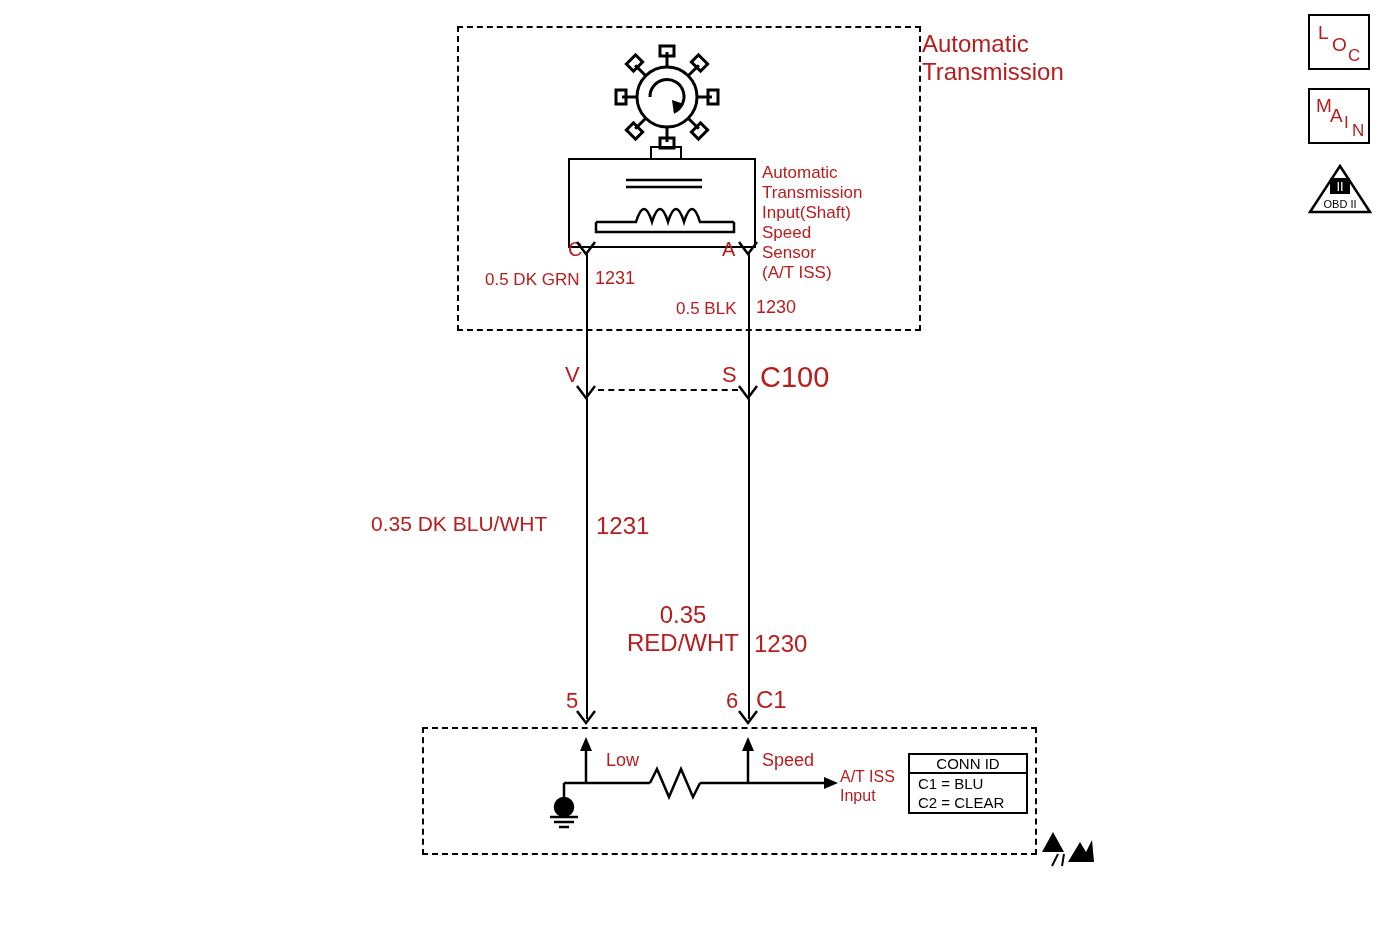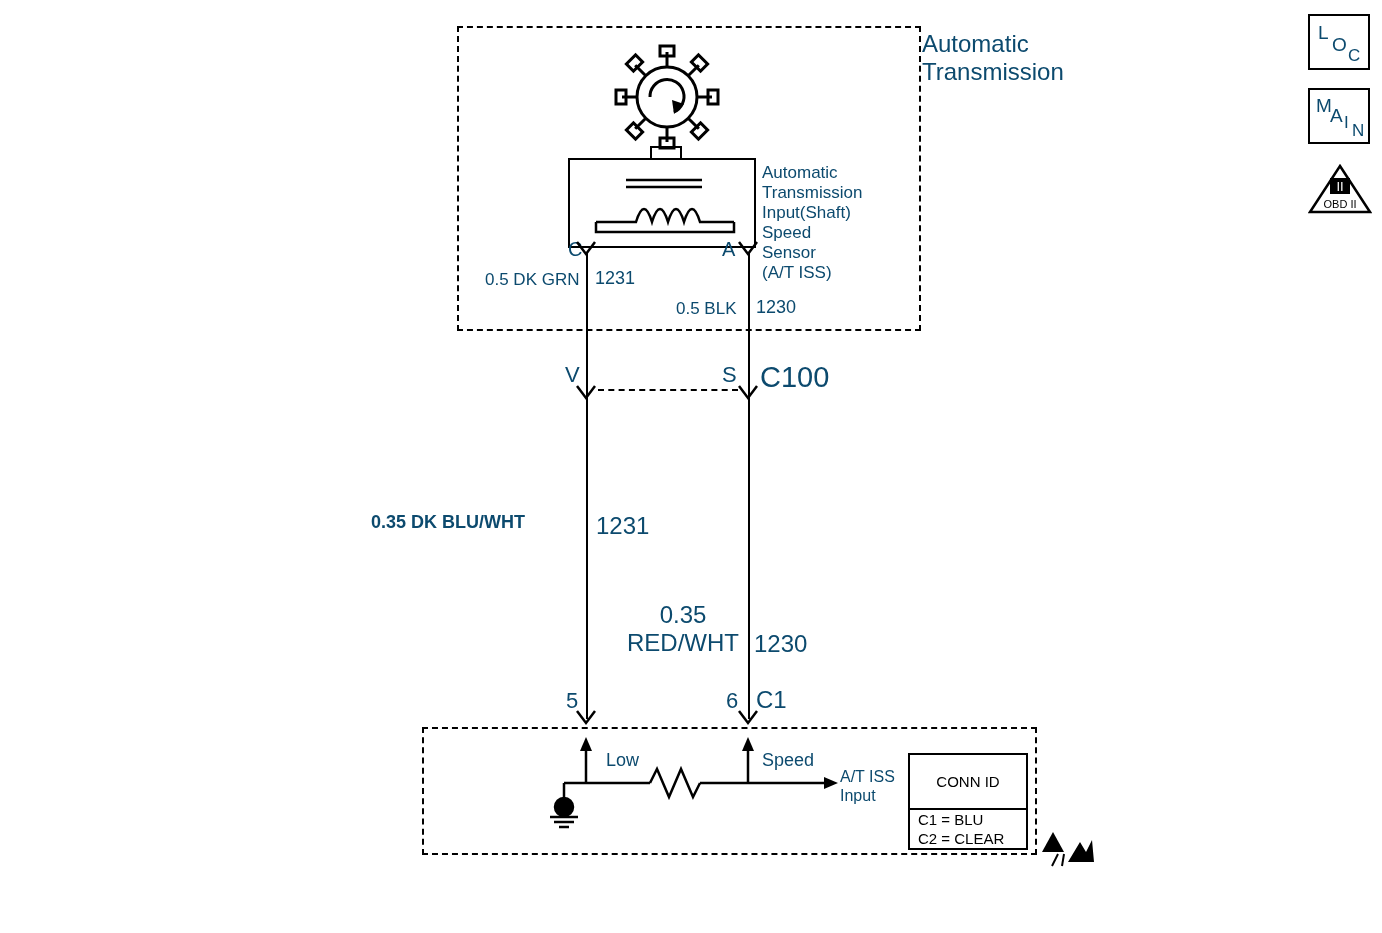--- a/index.html
+++ b/index.html
@@ -16,21 +16,21 @@
     width: 1382px;
     height: 933px;
     overflow: hidden;
     background: #ffffff;
   }
   .abs { position: absolute; }
   .txt {
     position: absolute;
     white-space: pre;
     line-height: 1.18;
-    color: #0c4a6e;
+    color: #b91c1c;
   }
   .dashbox {
     position: absolute;
     border: 2px dashed #000;
     box-sizing: border-box;
   }
   .solidbox {
     position: absolute;
     border: 2px solid #000;
     box-sizing: border-box;
@@ -55,21 +55,21 @@
   .conn-table {
     position: absolute;
     border: 2px solid #000;
     box-sizing: border-box;
     background: #fff;
     font-size: 15px;
   }
   .conn-head {
     text-align: center;
     border-bottom: 2px solid #000;
-    padding: 18px 6px;
+    padding: 0 6px;
   }
   .conn-row { padding: 1px 8px; }
 </style>
 </head>
 <body>
 
 <div id="canvas">
 
   <div class="dashbox" style="left:457px; top:26px; width:464px; height:305px;"></div>
 
@@ -160,21 +160,21 @@
   </div>
   <div class="abs" style="left:737px; top:384px;">
     <svg width="22" height="18" viewBox="0 0 22 18">
         <polyline points="2,2 11,14 20,2" fill="none" stroke="#000" stroke-width="2.5"></polyline>
       </svg>
   </div>
 
   <div class="vline" style="left:586px; top:397px; height:322px;"></div>
   <div class="vline" style="left:748px; top:397px; height:322px;"></div>
 
-  <div class="txt" style="left:371px; top:512px; font-size:18px;font-weight:bold;">0.35 DK BLU/WHT</div>
+  <div class="txt" style="left:371px; top:512px; font-size:21px;">0.35 DK BLU/WHT</div>
   <div class="txt" style="left:596px; top:512px; font-size:24px;">1231</div>
 
   <div class="txt" style="left:627px; top:601px; font-size:24px;text-align:center;">0.35
 RED/WHT</div>
   <div class="txt" style="left:754px; top:630px; font-size:24px;">1230</div>
 
   <div class="txt" style="left:566px; top:688px; font-size:22px;">5</div>
   <div class="txt" style="left:726px; top:688px; font-size:22px;">6</div>
   <div class="txt" style="left:756px; top:686px; font-size:24px;">C1</div>
 

